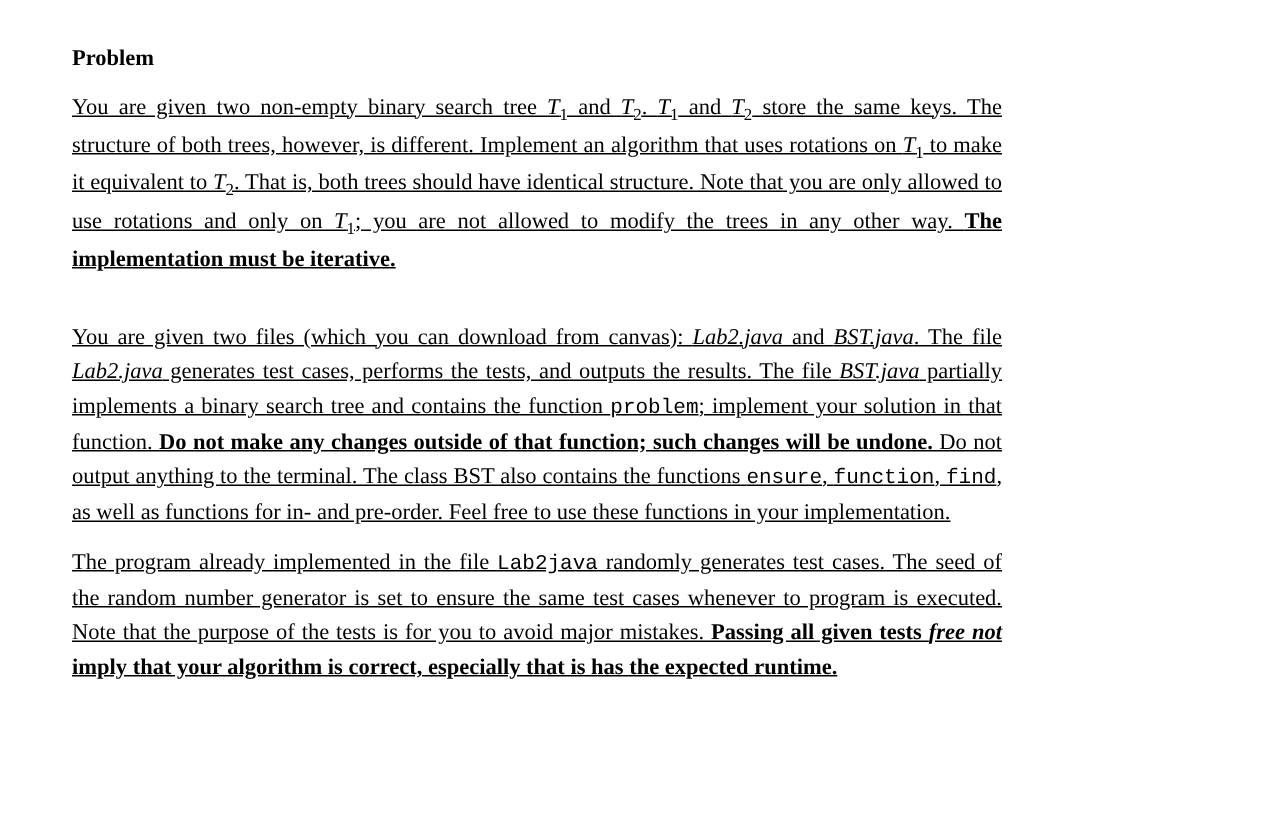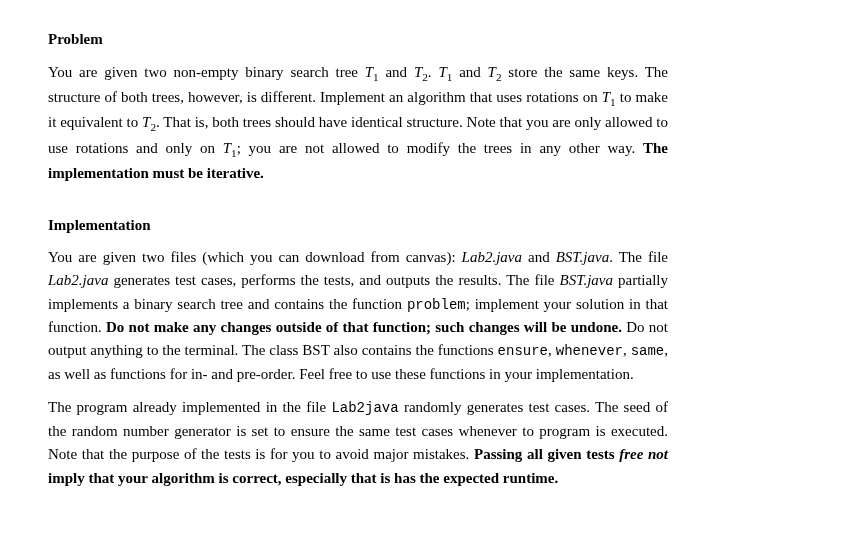--- a/index.html
+++ b/index.html
@@ -31,20 +31,21 @@
       font-weight: bold;
       font-size: 15px;
       margin-bottom: 10px;
     }
 
     .paragraph {
       text-align: justify;
       margin-bottom: 10px;
       font-size: 15px;
       line-height: 1.55;
+      text-decoration: underline;
     }
 
     .bold {
       font-weight: bold;
     }
 
     .italic {
       font-style: italic;
     }
 
@@ -79,28 +80,27 @@
     <p class="paragraph">
       You are given two non-empty binary search tree <em>T</em><sub>1</sub> and <em>T</em><sub>2</sub>. <em>T</em><sub>1</sub> and <em>T</em><sub>2</sub> store the same keys. The structure of
       both trees, however, is different. Implement an algorithm that uses rotations on <em>T</em><sub>1</sub> to make it equivalent
       to <em>T</em><sub>2</sub>. That is, both trees should have identical structure. Note that you are only allowed to use rotations
       and only on <em>T</em><sub>1</sub>; you are not allowed to modify the trees in any other way. <span class="bold">The implementation must be
       iterative.</span>
     </p>
   </div>
 
   <div class="section">
-    <div class="section-title">Implementation</div>
 
     <p class="paragraph">
       You are given two files (which you can download from canvas): <span class="italic">Lab2.java</span> and <span class="italic">BST.java</span>. The file
       <span class="italic">Lab2.java</span> generates test cases, performs the tests, and outputs the results. The file <span class="italic">BST.java</span> partially
       implements a binary search tree and contains the function <span class="code">problem</span>; implement your solution in that
       function. <span class="bold">Do not make any changes outside of that function; such changes will be undone.</span> Do
-      not output anything to the terminal. The class BST also contains the functions <span class="code">ensure</span>, <span class="code">whenever</span>, <span class="code">same</span>,
+      not output anything to the terminal. The class BST also contains the functions <span class="code">ensure</span>, <span class="code">function</span>, <span class="code">find</span>,
       as well as functions for in- and pre-order. Feel free to use these functions in your implementation.
     </p>
 
     <p class="paragraph">
       The program already implemented in the file <span class="code">Lab2java</span> randomly generates test cases. The seed of the
       random number generator is set to ensure the same test cases whenever to program is executed. Note that
       the purpose of the tests is for you to avoid major mistakes. <span class="bold">Passing all given tests <span class="bold-italic">free not</span> imply that
       your algorithm is correct, especially that is has the expected runtime.</span>
     </p>
   </div>

